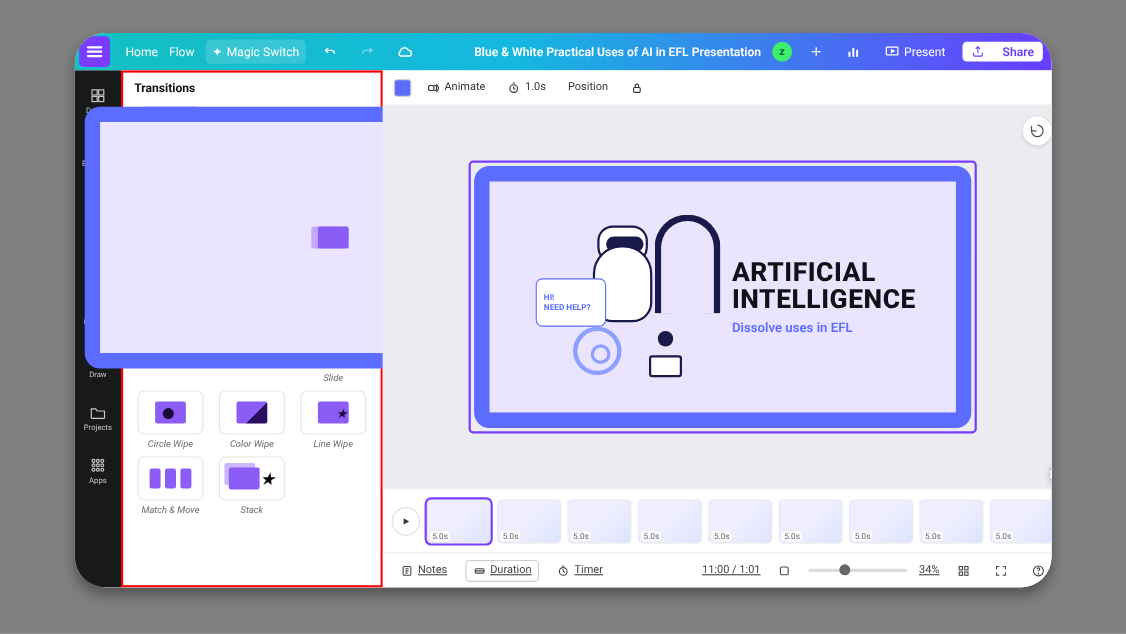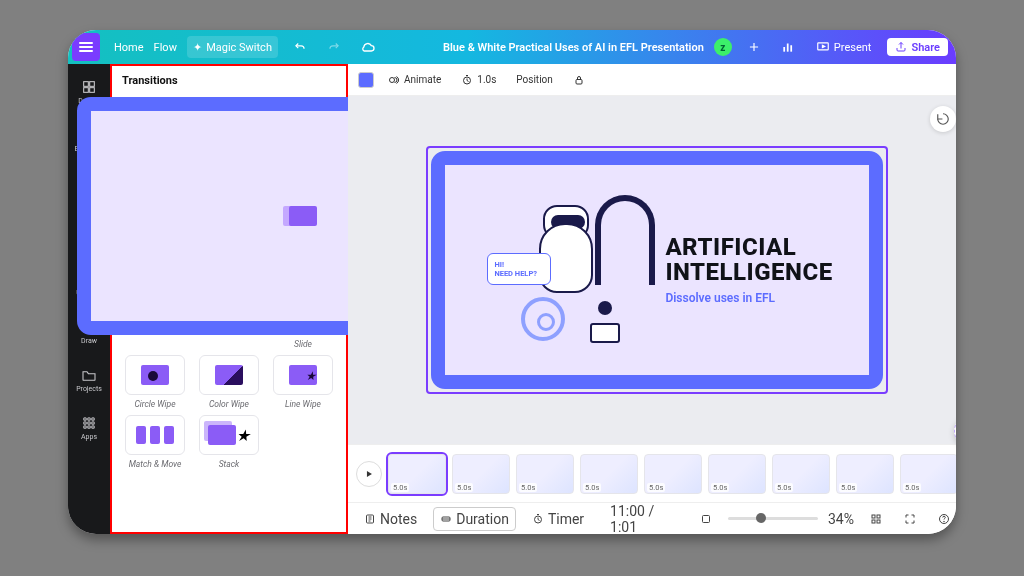--- a/index.html
+++ b/index.html
@@ -9,21 +9,21 @@
     background:#fff; border-radius:28px; box-shadow:0 6px 12px rgba(0,0,0,.35);
     overflow:hidden;
   }
   
   .topbar { display:flex; align-items:center; height:34px; background:linear-gradient(90deg,#14c0c0 0%,#14b8e0 45%,#6a3cff 100%); color:#fff; font-size:11px; }
   .topbar .seg { display:flex; align-items:center; gap:10px; padding:0 8px; height:100%; }
   .topbar .btn { background:rgba(255,255,255,.15); padding:0 6px; height:22px; border-radius:4px; display:flex; align-items:center; gap:4px; cursor:pointer; }
   .topbar .spacer { flex:1; }
   .topbar .title { font-weight:600; white-space:nowrap; }
   .avatar { width:18px;height:18px;border-radius:50%;background:#3cf06a;color:#063;font-size:10px;display:flex;align-items:center;justify-content:center;font-weight:700; }
-  .share-btn { background:#fff;color:#6a3cff;height:18px;border-radius:4px;padding:0 8px;display:flex;align-items:center;gap:4px;font-weight:600;cursor:pointer; }
+  .share-btn { background:#fff;color:#6a3cff;height:18px;border-radius:4px;padding:0 8px;display:flex;align-items:center;gap:16px;font-weight:600;cursor:pointer; }
   .present-btn { display:flex;align-items:center;gap:4px;height:24px;border-radius:4px;padding:0 6px;cursor:pointer; }
   .icon-btn { width:24px;height:24px;display:flex;align-items:center;justify-content:center;cursor:pointer;border-radius:4px; }
   .hamburger { width:28px;height:28px;border-radius:4px;background:#7a3cff;display:flex;align-items:center;justify-content:center;margin:0 6px 0 4px;cursor:pointer; }
   .hamburger span { display:block;width:14px;height:2px;background:#fff;border-radius:1px; }
   .hamburger-stack { display:flex;flex-direction:column;gap:2px;align-items:center; }
 
   
   .workspace { display:flex; height:calc(100% - 34px); }
   .leftnav { width:42px;background:#18191b;color:#c8c8cc;display:flex;flex-direction:column;align-items:center;padding-top:6px;gap:4px; }
   .leftnav .nav-item { width:42px;height:44px;display:flex;flex-direction:column;align-items:center;justify-content:center;gap:2px;font-size:7px;cursor:pointer;color:#c8c8cc; }
@@ -70,36 +70,36 @@
   .robot-head { position:absolute;left:62px;top:20px;width:46px;height:34px;background:#fff;border:2px solid #1a1a4a;border-radius:14px; }
   .robot-head::after { content:"";position:absolute;left:6px;top:8px;width:34px;height:14px;background:#1a1a4a;border-radius:8px; }
   .robot-eye { position:absolute;width:4px;height:4px;background:#00e0ff;border-radius:50%;top:12px; }
   .robot-eye.l{left:14px;} .robot-eye.r{left:26px;}
   .headset { position:absolute;left:114px;top:10px;width:60px;height:90px;border:6px solid #1a1a4a;border-bottom:0;border-radius:30px 30px 0 0; }
   .gear { position:absolute;left:40px;top:112px;width:44px;height:44px;border:4px solid #8ea0ff;border-radius:50%; }
   .gear::before{content:"";position:absolute;left:12px;top:12px;width:12px;height:12px;border:3px solid #8ea0ff;border-radius:50%; }
   .person { position:absolute;left:96px;top:116px;width:56px;height:48px; }
   .person .lap { width:30px;height:20px;background:#fff;border:2px solid #1a1a4a;border-radius:3px;margin:8px auto 0; }
   .person .hd { width:14px;height:14px;background:#1a1a4a;border-radius:50%;margin:0 auto; }
-  .speech { position:absolute;left:6px;top:68px;width:64px;height:32px;background:#fff;border:1px solid #5c6cff;border-radius:6px;font-size:7.5px;color:#5c6cff;font-weight:700;display:flex;flex-direction:column;justify-content:center;padding-left:6px; }
+  .speech { position:absolute;left:6px;top:68px;width:64px;height:44px;background:#fff;border:1px solid #5c6cff;border-radius:6px;font-size:7.5px;color:#5c6cff;font-weight:700;display:flex;flex-direction:column;justify-content:center;padding-left:6px; }
   .slide-copy { text-align:left; }
   .slide-copy .h1 { font-size:24px;font-weight:800;color:#101218;letter-spacing:.5px;line-height:1.05; }
   .slide-copy .sub { font-size:12px;color:#5c6cff;font-weight:600;margin-top:6px; }
   .reset-fab { position:absolute;top:10px;right:10px;width:26px;height:26px;background:#fff;border-radius:50%;display:flex;align-items:center;justify-content:center;box-shadow:0 1px 4px rgba(0,0,0,.15);cursor:pointer;font-size:14px;color:#555; }
   .magic-fab { position:absolute;bottom:-2px;right:-18px;width:30px;height:30px;background:#fff;border-radius:50%;display:flex;align-items:center;justify-content:center;box-shadow:0 2px 6px rgba(0,0,0,.18);cursor:pointer;color:#7a3cff;border:1px dashed #c4a8ff; }
 
   
   .strip { height:58px;display:flex;align-items:center;gap:6px;padding:0 8px;border-top:1px solid #eee;overflow:hidden; }
   .strip .play { width:26px;height:26px;border:1px solid #ddd;border-radius:50%;display:flex;align-items:center;justify-content:center;cursor:pointer;color:#333;font-size:10px; }
   .thumb { width:58px;height:40px;border:1px solid #e5e5ea;border-radius:4px;position:relative;cursor:pointer;background:linear-gradient(135deg,#eef 50%,#dde4ff);flex-shrink:0; }
   .thumb.sel { outline:2px solid #7a3cff; }
   .thumb .dur { position:absolute;left:2px;bottom:1px;font-size:7.5px;color:#666;background:rgba(255,255,255,.8);padding:0 2px;border-radius:2px; }
 
   
-  .bottombar { height:32px;border-top:1px solid #eee;display:flex;align-items:center;gap:10px;padding:0 10px;font-size:14px;color:#444; }
+  .bottombar { height:32px;border-top:1px solid #eee;display:flex;align-items:center;gap:10px;padding:0 10px;font-size:10px;color:#444;text-decoration:underline; }
   .bottombar .pill { display:flex;align-items:center;gap:4px;padding:3px 6px;border-radius:4px;cursor:pointer; }
   .bottombar .pill.boxed { border:1px solid #ccc; }
   .bottombar .grow { flex:1; }
   .zoom-slider { width:90px;height:3px;background:#ddd;border-radius:2px;position:relative;cursor:pointer; }
   .zoom-slider .knob { position:absolute;width:10px;height:10px;border-radius:50%;background:#666;top:-4px;left:28px; }
 
   svg { display:block; }
 </style>
 </head>
 <body>

